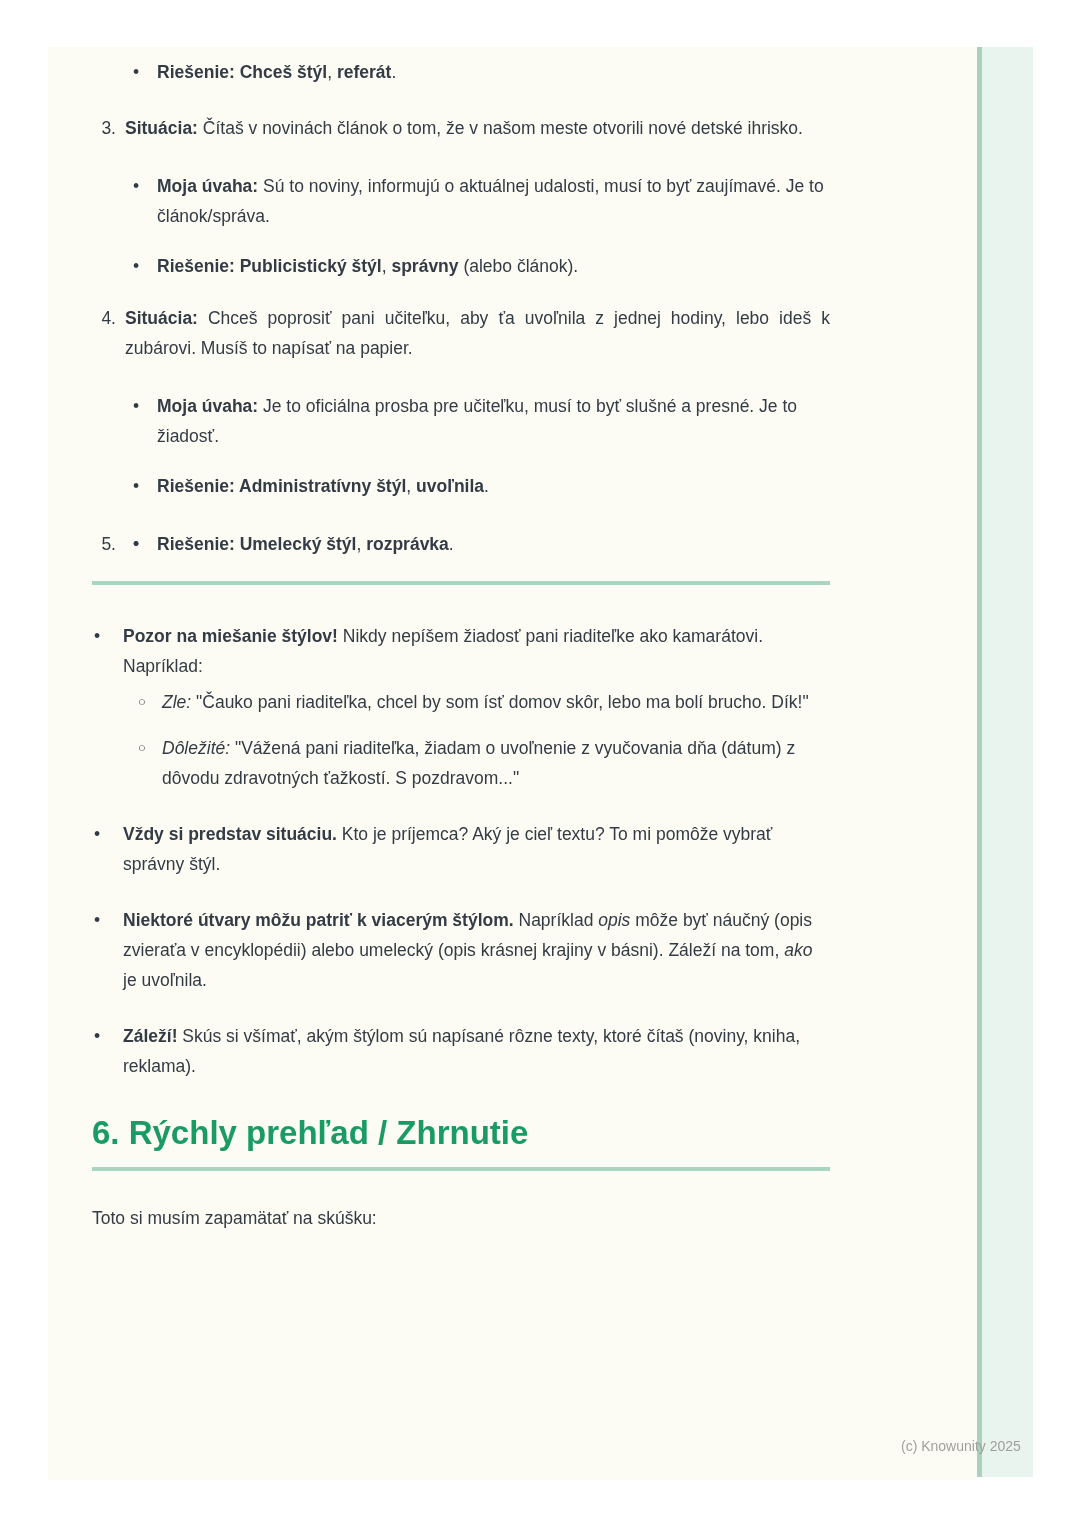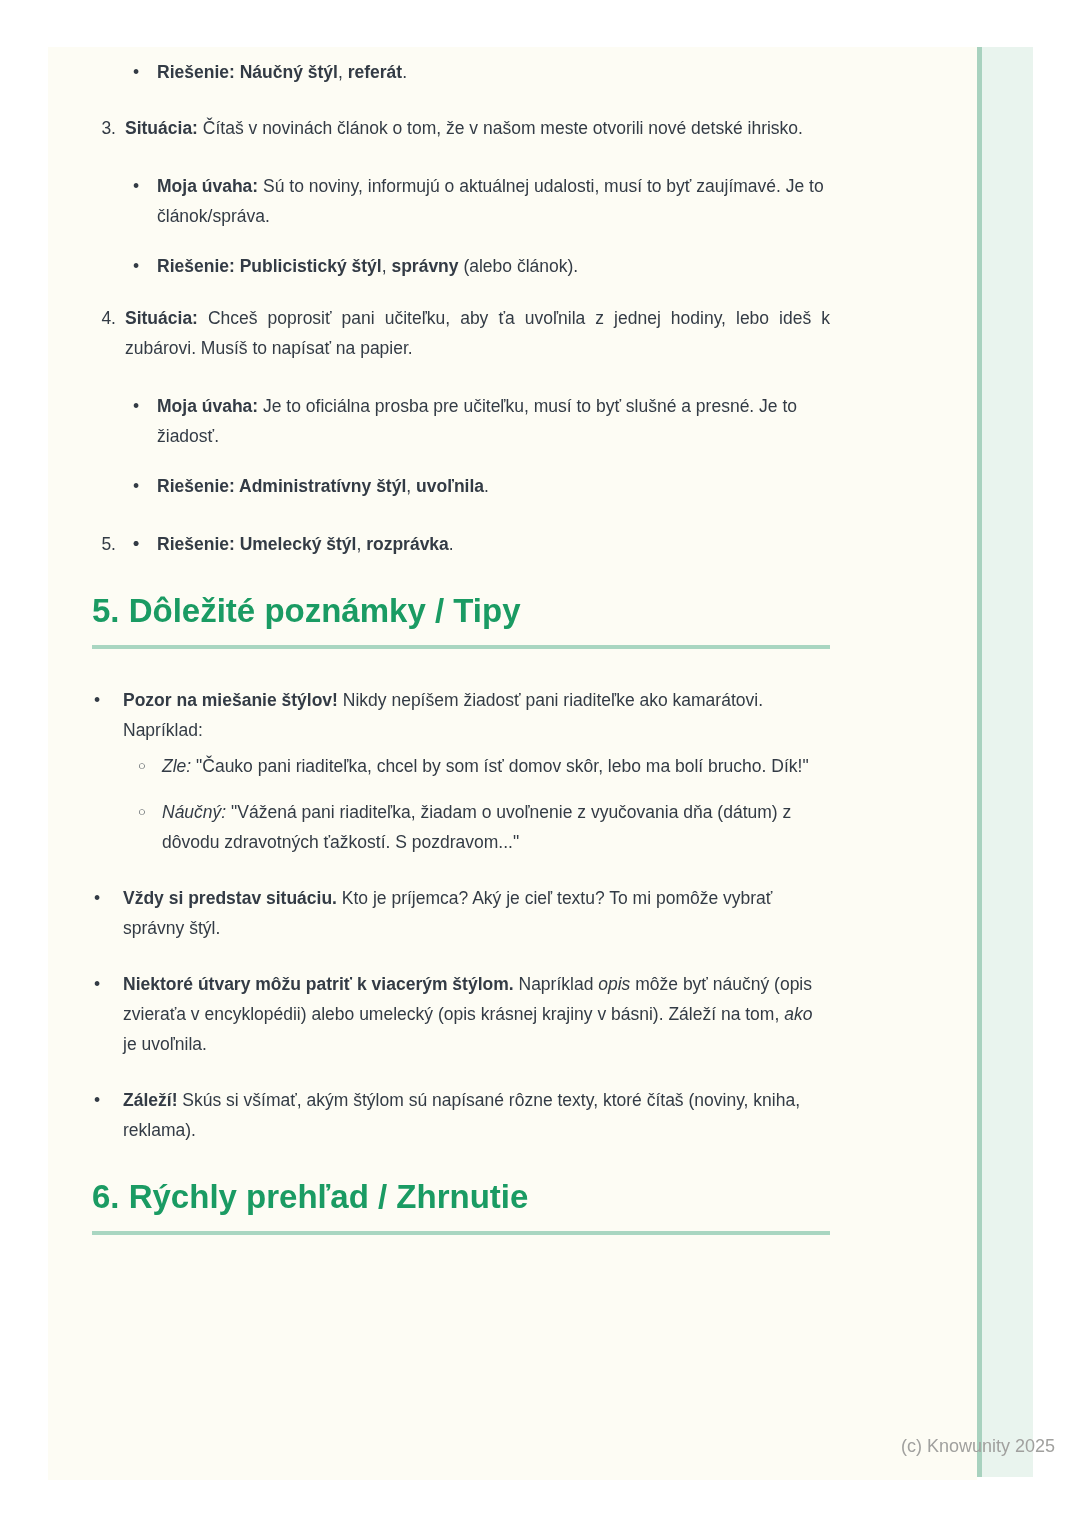--- a/index.html
+++ b/index.html
@@ -58,34 +58,34 @@
   
   ul.l3 { margin:6px 0 0 14px; }
   ul.l3 > li { padding-left:25px; margin-bottom:16px; }
   ul.l3 > li:last-child { margin-bottom:0; }
   ul.l3 .marker { left:1px; font-size:13px; }
 
   .outro { margin-top:0; }
 
   .copyright {
     position:absolute; left:901px; top:1437px; z-index:2;
-    font-size:18px; line-height:18px; color:#a0a09e;
+    font-size:14px; line-height:18px; color:#a0a09e;
   }
 </style>
 </head>
 <body>
 
 <div class="page">
   <div class="paper">
     <div class="content">
 
       <ul class="first-bullet">
         <li>
           <span class="marker">•</span>
-          <span><span class="b">Riešenie: Náučný štýl</span><span>, </span><span class="b">referát</span><span>.</span></span>
+          <span><span class="b">Riešenie: Chceš štýl</span><span>, </span><span class="b">referát</span><span>.</span></span>
         </li>
       </ul>
 
       <ol class="numbered">
         <li>
           <span class="num">3.</span>
           <p class="situation"><span class="b">Situácia:</span><span> Čítaš v novinách článok o tom, že v našom meste otvorili nové detské ihrisko.</span></p>
           <ul class="l2">
             <li>
               <span class="marker">•</span>
@@ -120,55 +120,55 @@
               <span class="marker">•</span>
             </li>
             <li>
               <span class="marker">•</span>
               <span><span class="b">Riešenie: Umelecký štýl</span><span>, </span><span class="b">rozprávka</span><span>.</span></span>
             </li>
           </ul>
         </li>
       </ol>
 
-      <h2>5. Dôležité poznámky / Tipy</h2>
       <div class="rule"></div>
 
       <ul class="l1">
         <li>
           <span class="marker">•</span>
           <span><span class="b">Pozor na miešanie štýlov!</span><span> Nikdy nepíšem žiadosť pani riaditeľke ako kamarátovi. Napríklad:</span></span>
           <ul class="l3">
             <li>
               <span class="marker">○</span>
               <span><span class="i">Zle:</span><span> "Čauko pani riaditeľka, chcel by som ísť domov skôr, lebo ma bolí brucho. Dík!"</span></span>
             </li>
             <li>
               <span class="marker">○</span>
-              <span><span class="i">Náučný:</span><span> "Vážená pani riaditeľka, žiadam o uvoľnenie z vyučovania dňa (dátum) z dôvodu zdravotných ťažkostí. S pozdravom..."</span></span>
+              <span><span class="i">Dôležité:</span><span> "Vážená pani riaditeľka, žiadam o uvoľnenie z vyučovania dňa (dátum) z dôvodu zdravotných ťažkostí. S pozdravom..."</span></span>
             </li>
           </ul>
         </li>
         <li>
           <span class="marker">•</span>
           <span><span class="b">Vždy si predstav situáciu.</span><span> Kto je príjemca? Aký je cieľ textu? To mi pomôže vybrať správny štýl.</span></span>
         </li>
         <li>
           <span class="marker">•</span>
           <span><span class="b">Niektoré útvary môžu patriť k viacerým štýlom.</span><span> Napríklad </span><span class="i">opis</span><span> môže byť náučný (opis zvieraťa v encyklopédii) alebo umelecký (opis krásnej krajiny v básni). Záleží na tom, </span><span class="i">ako</span><span> je uvoľnila.</span></span>
         </li>
         <li>
           <span class="marker">•</span>
           <span><span class="b">Záleží!</span><span> Skús si všímať, akým štýlom sú napísané rôzne texty, ktoré čítaš (noviny, kniha, reklama).</span></span>
         </li>
       </ul>
 
       <h2>6. Rýchly prehľad / Zhrnutie</h2>
       <div class="rule summary"></div>
 
+      <p class="outro">Toto si musím zapamätať na skúšku:</p>
 
     </div>
   </div>
 
   <div class="edge-strip"></div>
 
   <div class="copyright">(c) Knowunity 2025</div>
 </div>
 
 </body></html>

